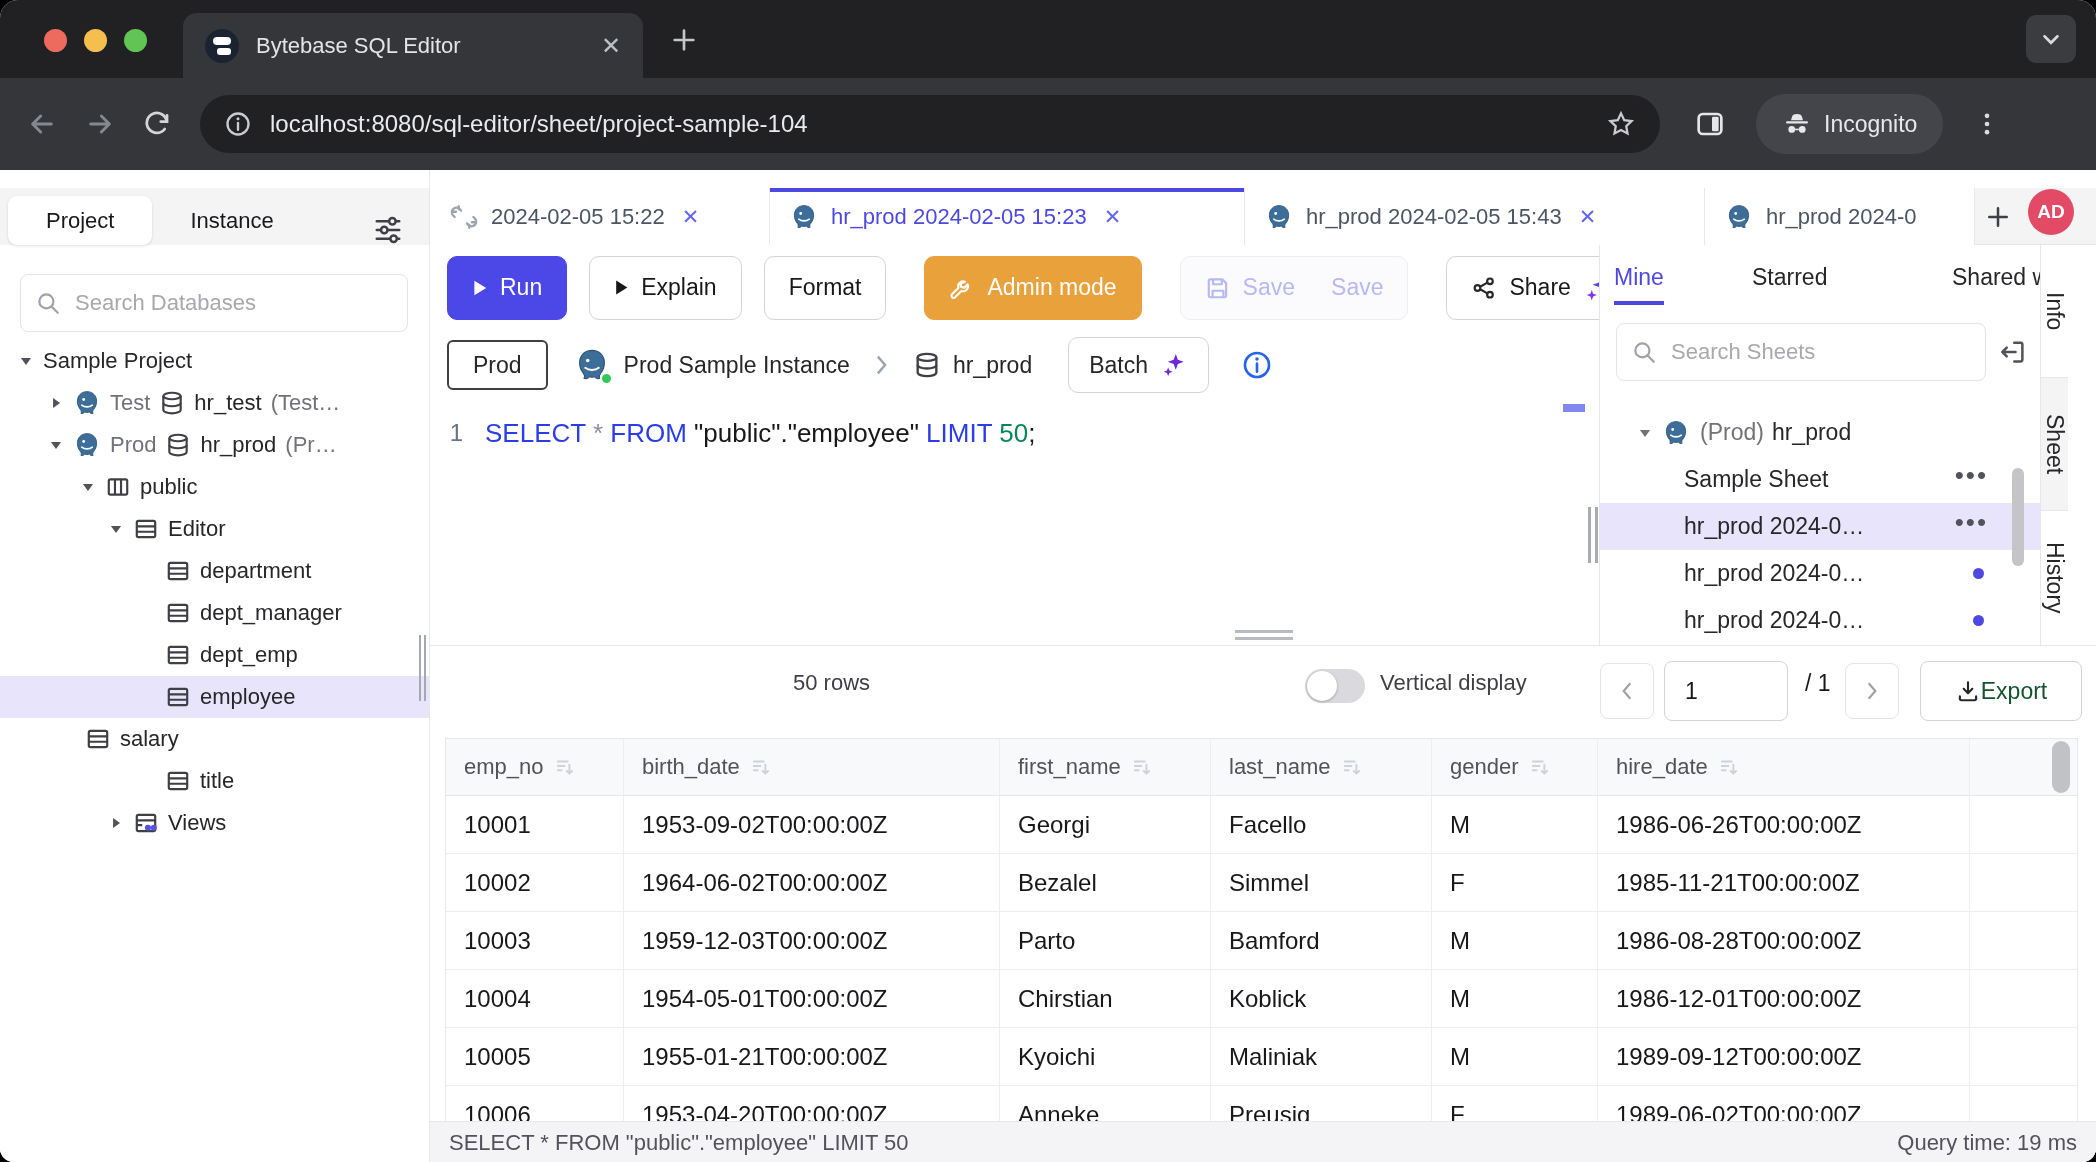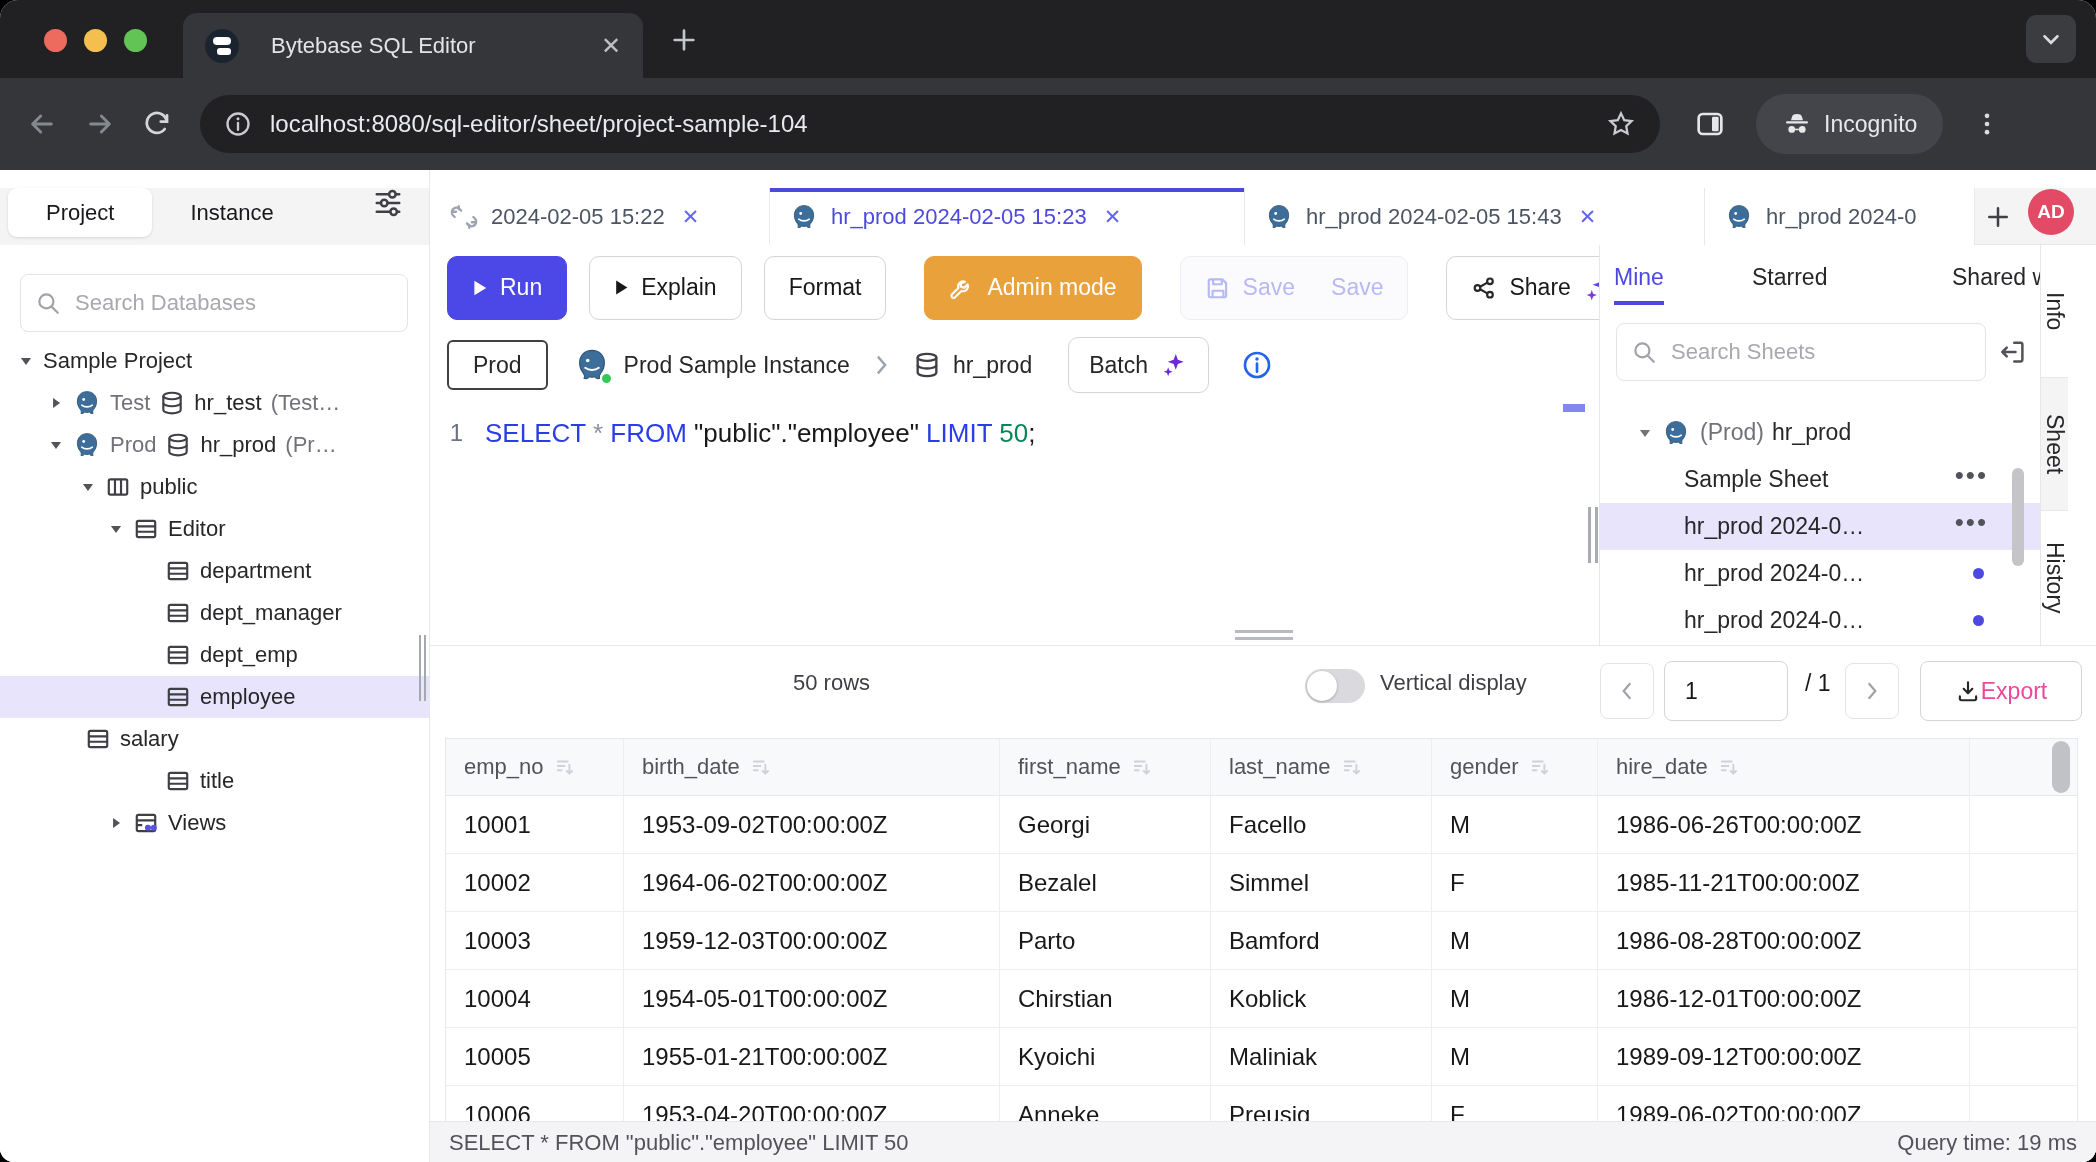--- a/index.html
+++ b/index.html
@@ -5,41 +5,41 @@
   html,body{margin:0;padding:0;background:#000;}
   *{box-sizing:border-box;font-family:"Liberation Sans",sans-serif;}
   #app{position:relative;width:2096px;height:1162px;overflow:hidden;border-radius:18px 18px 14px 14px;background:#fff;}
   .abs{position:absolute;}
   svg{display:block;}
   .ico{display:inline-flex;align-items:center;justify-content:center;flex:none;}
 
   
   #titlebar{left:0;top:0;width:2096px;height:78px;background:#212124;}
   .traffic{position:absolute;top:29px;width:23px;height:23px;border-radius:50%;}
-  #browser-tab{position:absolute;left:183px;top:13px;width:460px;height:65px;background:#35363a;border-radius:14px 14px 0 0;display:flex;align-items:center;padding:0 22px;gap:32px;}
+  #browser-tab{position:absolute;left:183px;top:13px;width:460px;height:65px;background:#35363a;border-radius:14px 14px 0 0;display:flex;align-items:center;padding:0 22px;gap:17px;}
   #browser-tab .fav{width:34px;height:34px;border-radius:50%;background:#1c2330;position:relative;flex:none;}
   #browser-tab .fav::before{content:"";position:absolute;left:8px;top:8px;width:18px;height:8px;background:#fff;border-radius:4px;}
   #browser-tab .fav::after{content:"";position:absolute;left:12px;top:19px;width:14px;height:7px;background:#fff;border-radius:3px;}
   #browser-tab .t{color:#e2e4e8;font-size:22px;flex:1;white-space:nowrap;overflow:hidden;}
   #browser-tab .x{color:#bcbfc4;font-size:24px;}
   #new-tab{position:absolute;left:668px;top:24px;color:#c3c6ca;}
   #tabsearch{position:absolute;left:2026px;top:15px;width:50px;height:48px;border-radius:10px;background:#3b3c40;display:flex;align-items:center;justify-content:center;color:#d9dbde;}
   #navbar{left:0;top:78px;width:2096px;height:92px;background:#35363a;display:flex;align-items:center;}
   .navico{color:#85898f;margin-left:26px;}
   .navico.lit{color:#d3d5d8;}
   #omnibox{margin-left:28px;width:1460px;height:58px;background:#212124;border-radius:29px;display:flex;align-items:center;padding:0 24px;gap:18px;}
   #omnibox .url{color:#e8eaed;font-size:24px;flex:1;white-space:nowrap;overflow:hidden;}
   #incognito-badge{margin-left:30px;height:60px;background:#43454b;border-radius:30px;display:flex;align-items:center;gap:12px;padding:0 26px;color:#e6e8ea;font-size:23px;}
 
   
   #webpage{left:0;top:170px;width:2096px;height:992px;background:#fff;}
 
   
   #sidebar{left:0;top:0;width:430px;height:992px;border-right:1px solid #e5e7eb;background:#fff;}
-  #sidebar-header{position:absolute;left:0;top:18px;width:429px;height:57px;background:#f4f4f5;display:flex;align-items:flex-start;padding:0 8px;}
+  #sidebar-header{position:absolute;left:0;top:18px;width:429px;height:57px;background:#f4f4f5;display:flex;align-items:flex-end;padding:0 8px;}
   .seg-pill{height:49px;border-radius:9px;display:flex;align-items:center;justify-content:center;font-size:22px;color:#18181b;padding:0 38px;}
   .seg-pill.on{background:#fff;box-shadow:0 1px 3px rgba(0,0,0,.12);}
   #sidebar-tune{margin-left:auto;margin-right:18px;color:#3f3f46;}
   .searchbox{position:absolute;display:flex;align-items:center;gap:12px;border:1.5px solid #e4e4e7;border-radius:8px;background:#fff;padding:0 14px;color:#a1a1aa;}
   .searchbox input{border:none;outline:none;font-size:22px;color:#27272a;width:100%;background:transparent;}
   .searchbox input::placeholder{color:#a8a8b0;}
   #db-search{left:20px;top:104px;width:388px;height:58px;}
   #tree{position:absolute;left:0;top:170px;width:429px;}
   .tree-row{height:42px;display:flex;align-items:center;gap:9px;font-size:22px;color:#27272a;white-space:nowrap;overflow:hidden;}
   .tree-row.selected{background:#e7e4fb;}
@@ -129,21 +129,21 @@
   #res-search{left:19px;top:17px;width:322px;height:56px;}
   #row-count{position:absolute;left:363px;top:24px;font-size:22px;color:#3f3f46;}
   #vtoggle{position:absolute;left:875px;top:23px;width:60px;height:34px;border-radius:17px;background:#d9d9de;}
   #vtoggle .knob{position:absolute;left:2px;top:2px;width:30px;height:30px;border-radius:50%;background:#fff;box-shadow:0 1px 3px rgba(0,0,0,.25);}
   #vlabel{position:absolute;left:950px;top:24px;font-size:22px;color:#3f3f46;}
   .pgbtn{position:absolute;top:17px;width:54px;height:56px;border:1.5px solid #e4e4e7;border-radius:8px;background:#fff;display:flex;align-items:center;justify-content:center;color:#a1a1aa;}
   #pg-prev{left:1170px;}
   #pg-next{left:1415px;}
   #pg-input{position:absolute;left:1234px;top:15px;width:124px;height:60px;border:1.5px solid #d4d4d8;border-radius:8px;font-size:23px;color:#18181b;padding:0 20px;outline:none;}
   #pg-total{position:absolute;left:1375px;top:24px;font-size:23px;color:#18181b;}
-  #export-btn{position:absolute;left:1490px;top:15px;width:162px;height:60px;border:1.5px solid #d4d4d8;border-radius:8px;background:#fff;display:flex;align-items:center;justify-content:center;gap:0;font-size:23px;color:#ec4899;}
+  #export-btn{position:absolute;left:1490px;top:15px;width:162px;height:60px;border:1.5px solid #d4d4d8;border-radius:8px;background:#fff;display:flex;align-items:center;justify-content:center;gap:0;font-size:23px;color:#14532d;}
 
   
   #grid-wrap{position:absolute;left:15px;top:92px;width:1648px;height:383px;overflow:hidden;}
   #grid{width:1633px;border:1px solid #e6e8eb;display:grid;grid-template-columns:178px 376px 211px 221px 166px 372px 1fr;font-family:"DejaVu Sans Mono",monospace;}
   #grid .hc{height:57px;background:#f8f9fb;border-bottom:1px solid #e6e8eb;border-right:1px solid #edeef1;display:flex;align-items:center;gap:10px;padding:0 18px;font-size:22px;color:#52525b;}
   #grid .c{height:58px;background:#fff;border-bottom:1px solid #edeef1;border-right:1px solid #edeef1;display:flex;align-items:center;padding:0 18px;font-size:24px;color:#18181b;white-space:nowrap;}
   #grid .last{border-right:none;}
   .sort-ic{color:#cfd2d8;}
   #tbl-scroll{position:absolute;left:1622px;top:95px;width:18px;height:52px;border-radius:9px;background:#c0c2c6;}
 

